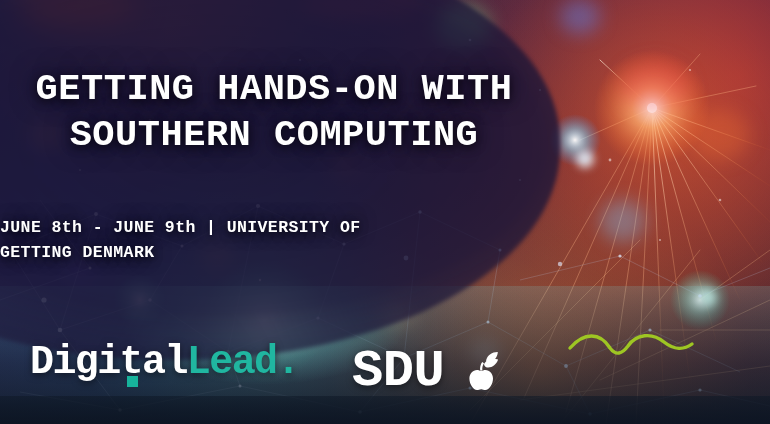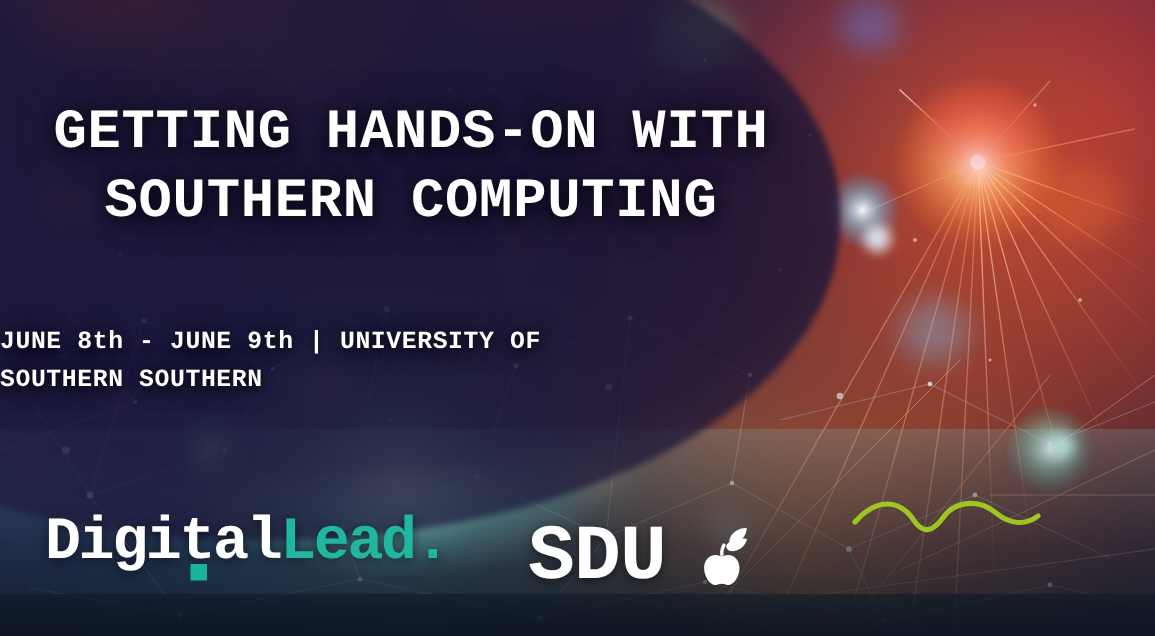--- a/index.html
+++ b/index.html
@@ -262,21 +262,21 @@
 
   <div id="scrim"></div>
 
   <div id="headline">
     <span class="l1">GETTING HANDS-ON WITH</span>
     <span class="l2">SOUTHERN COMPUTING</span>
   </div>
 
   <div id="subtitle">
     <span>JUNE 8th - JUNE 9th | UNIVERSITY OF</span><br>
-    <span>SOUTHERN SOUTHERN</span>
+    <span>GETTING DENMARK</span>
   </div>
 
   <div id="logos">
 
     <div class="logo" id="logo-digitallead">
       <span>Digital</span><span class="word-lead">Lead.</span>
       <span id="dl-dot"></span>
     </div>
 
     <div class="logo" id="logo-sdu">

